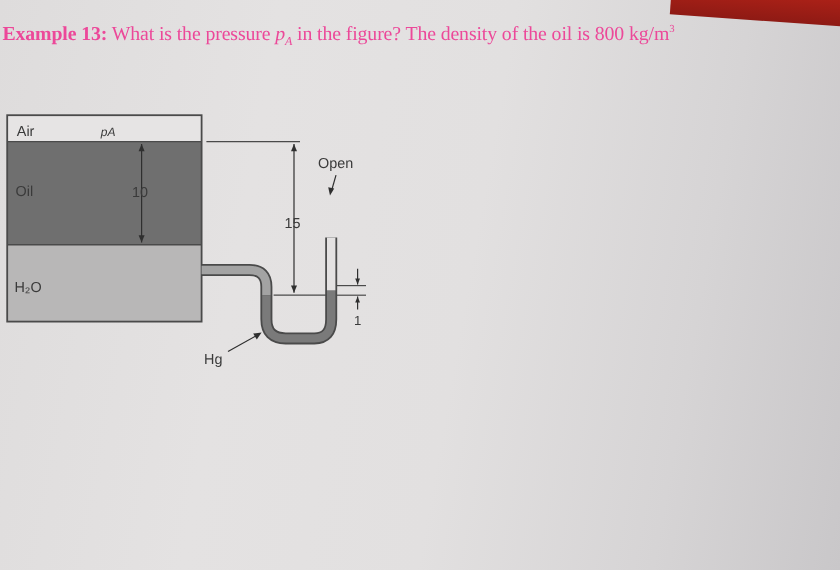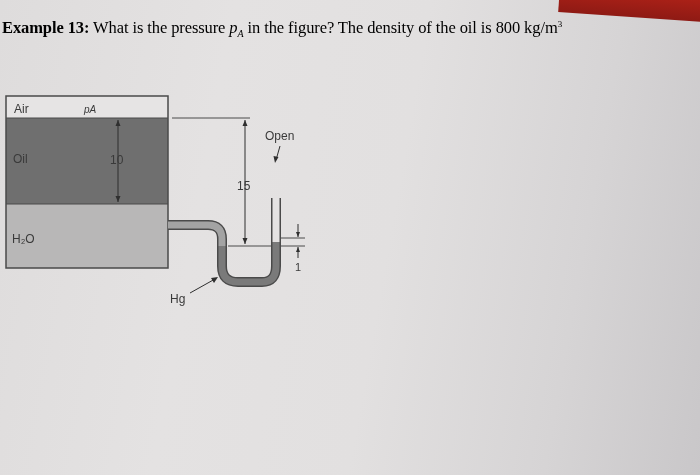--- a/index.html
+++ b/index.html
@@ -22,21 +22,21 @@
       height: 26px;
       background: linear-gradient(180deg, #b02218 0%, #8e1a14 100%);
       transform: rotate(4deg);
       transform-origin: left top;
     }
     .question {
       position: absolute;
       left: 2px;
       top: 18px;
       font-size: 16.5px;
-      color: #000000;
+      color: #ec4899;
       white-space: nowrap;
       letter-spacing: -0.1px;
     }
     .question .label {
       font-weight: bold;
     }
     .question .var {
       font-style: italic;
     }
     .question sub {

